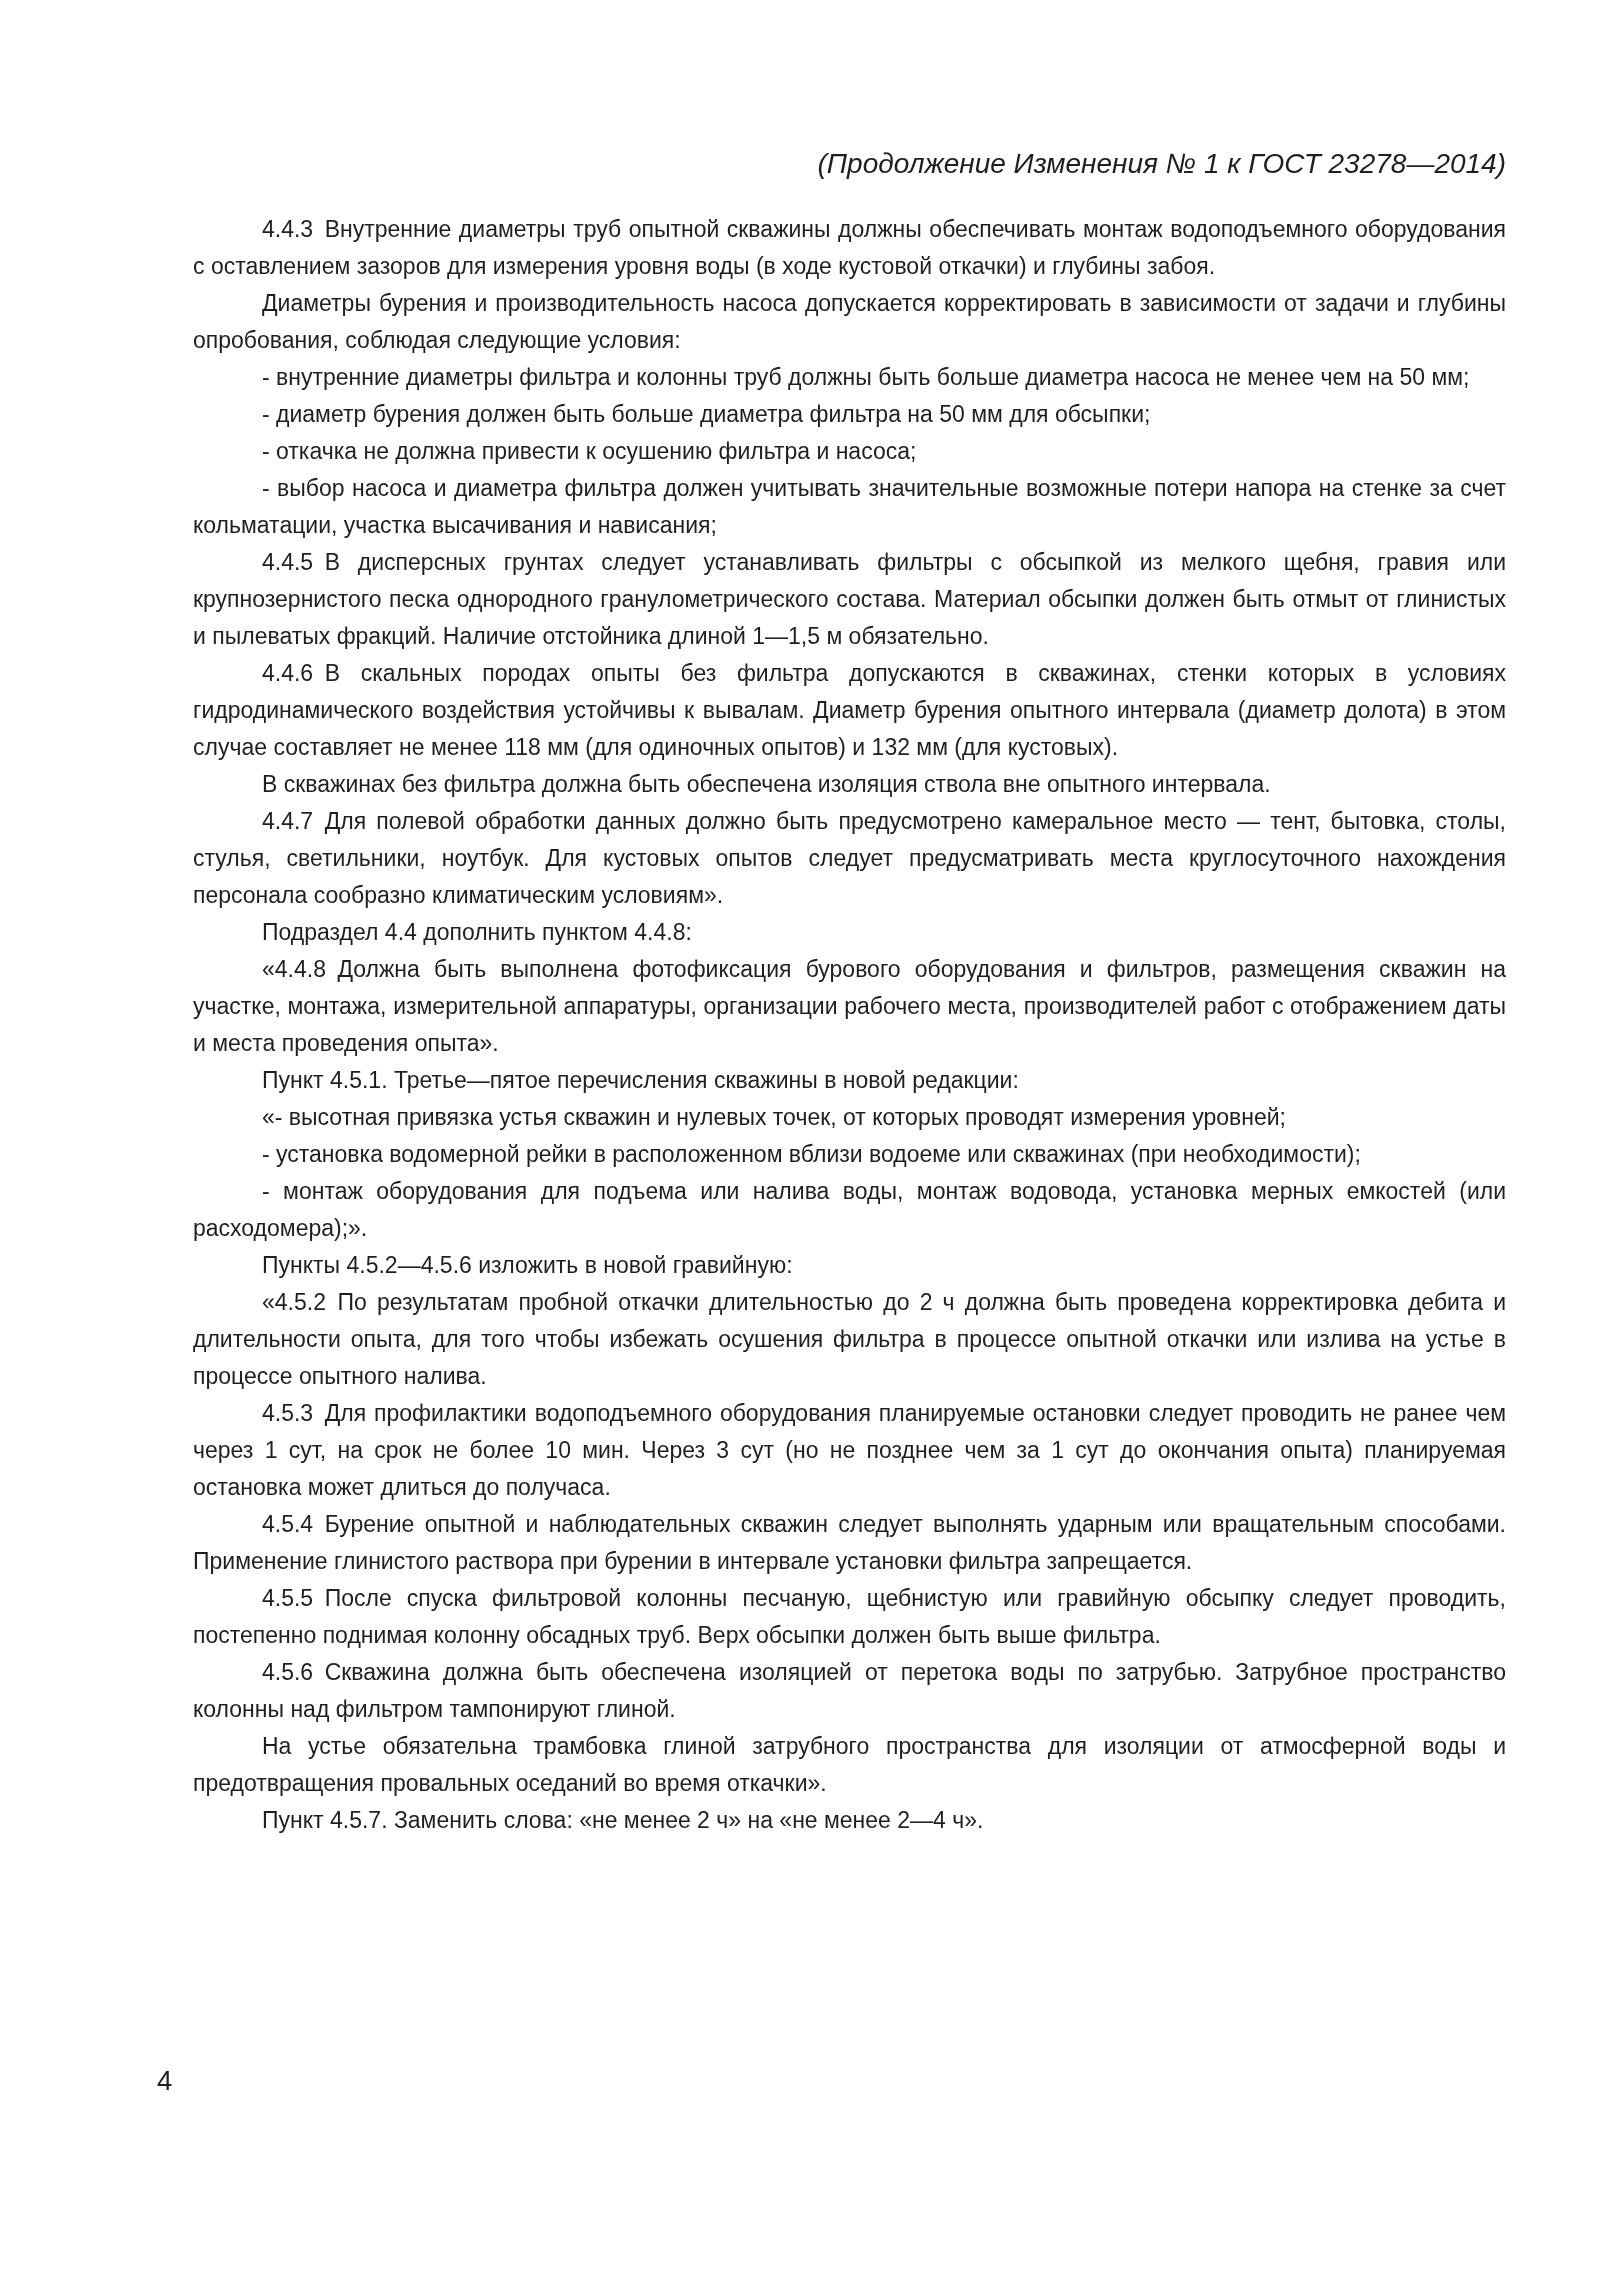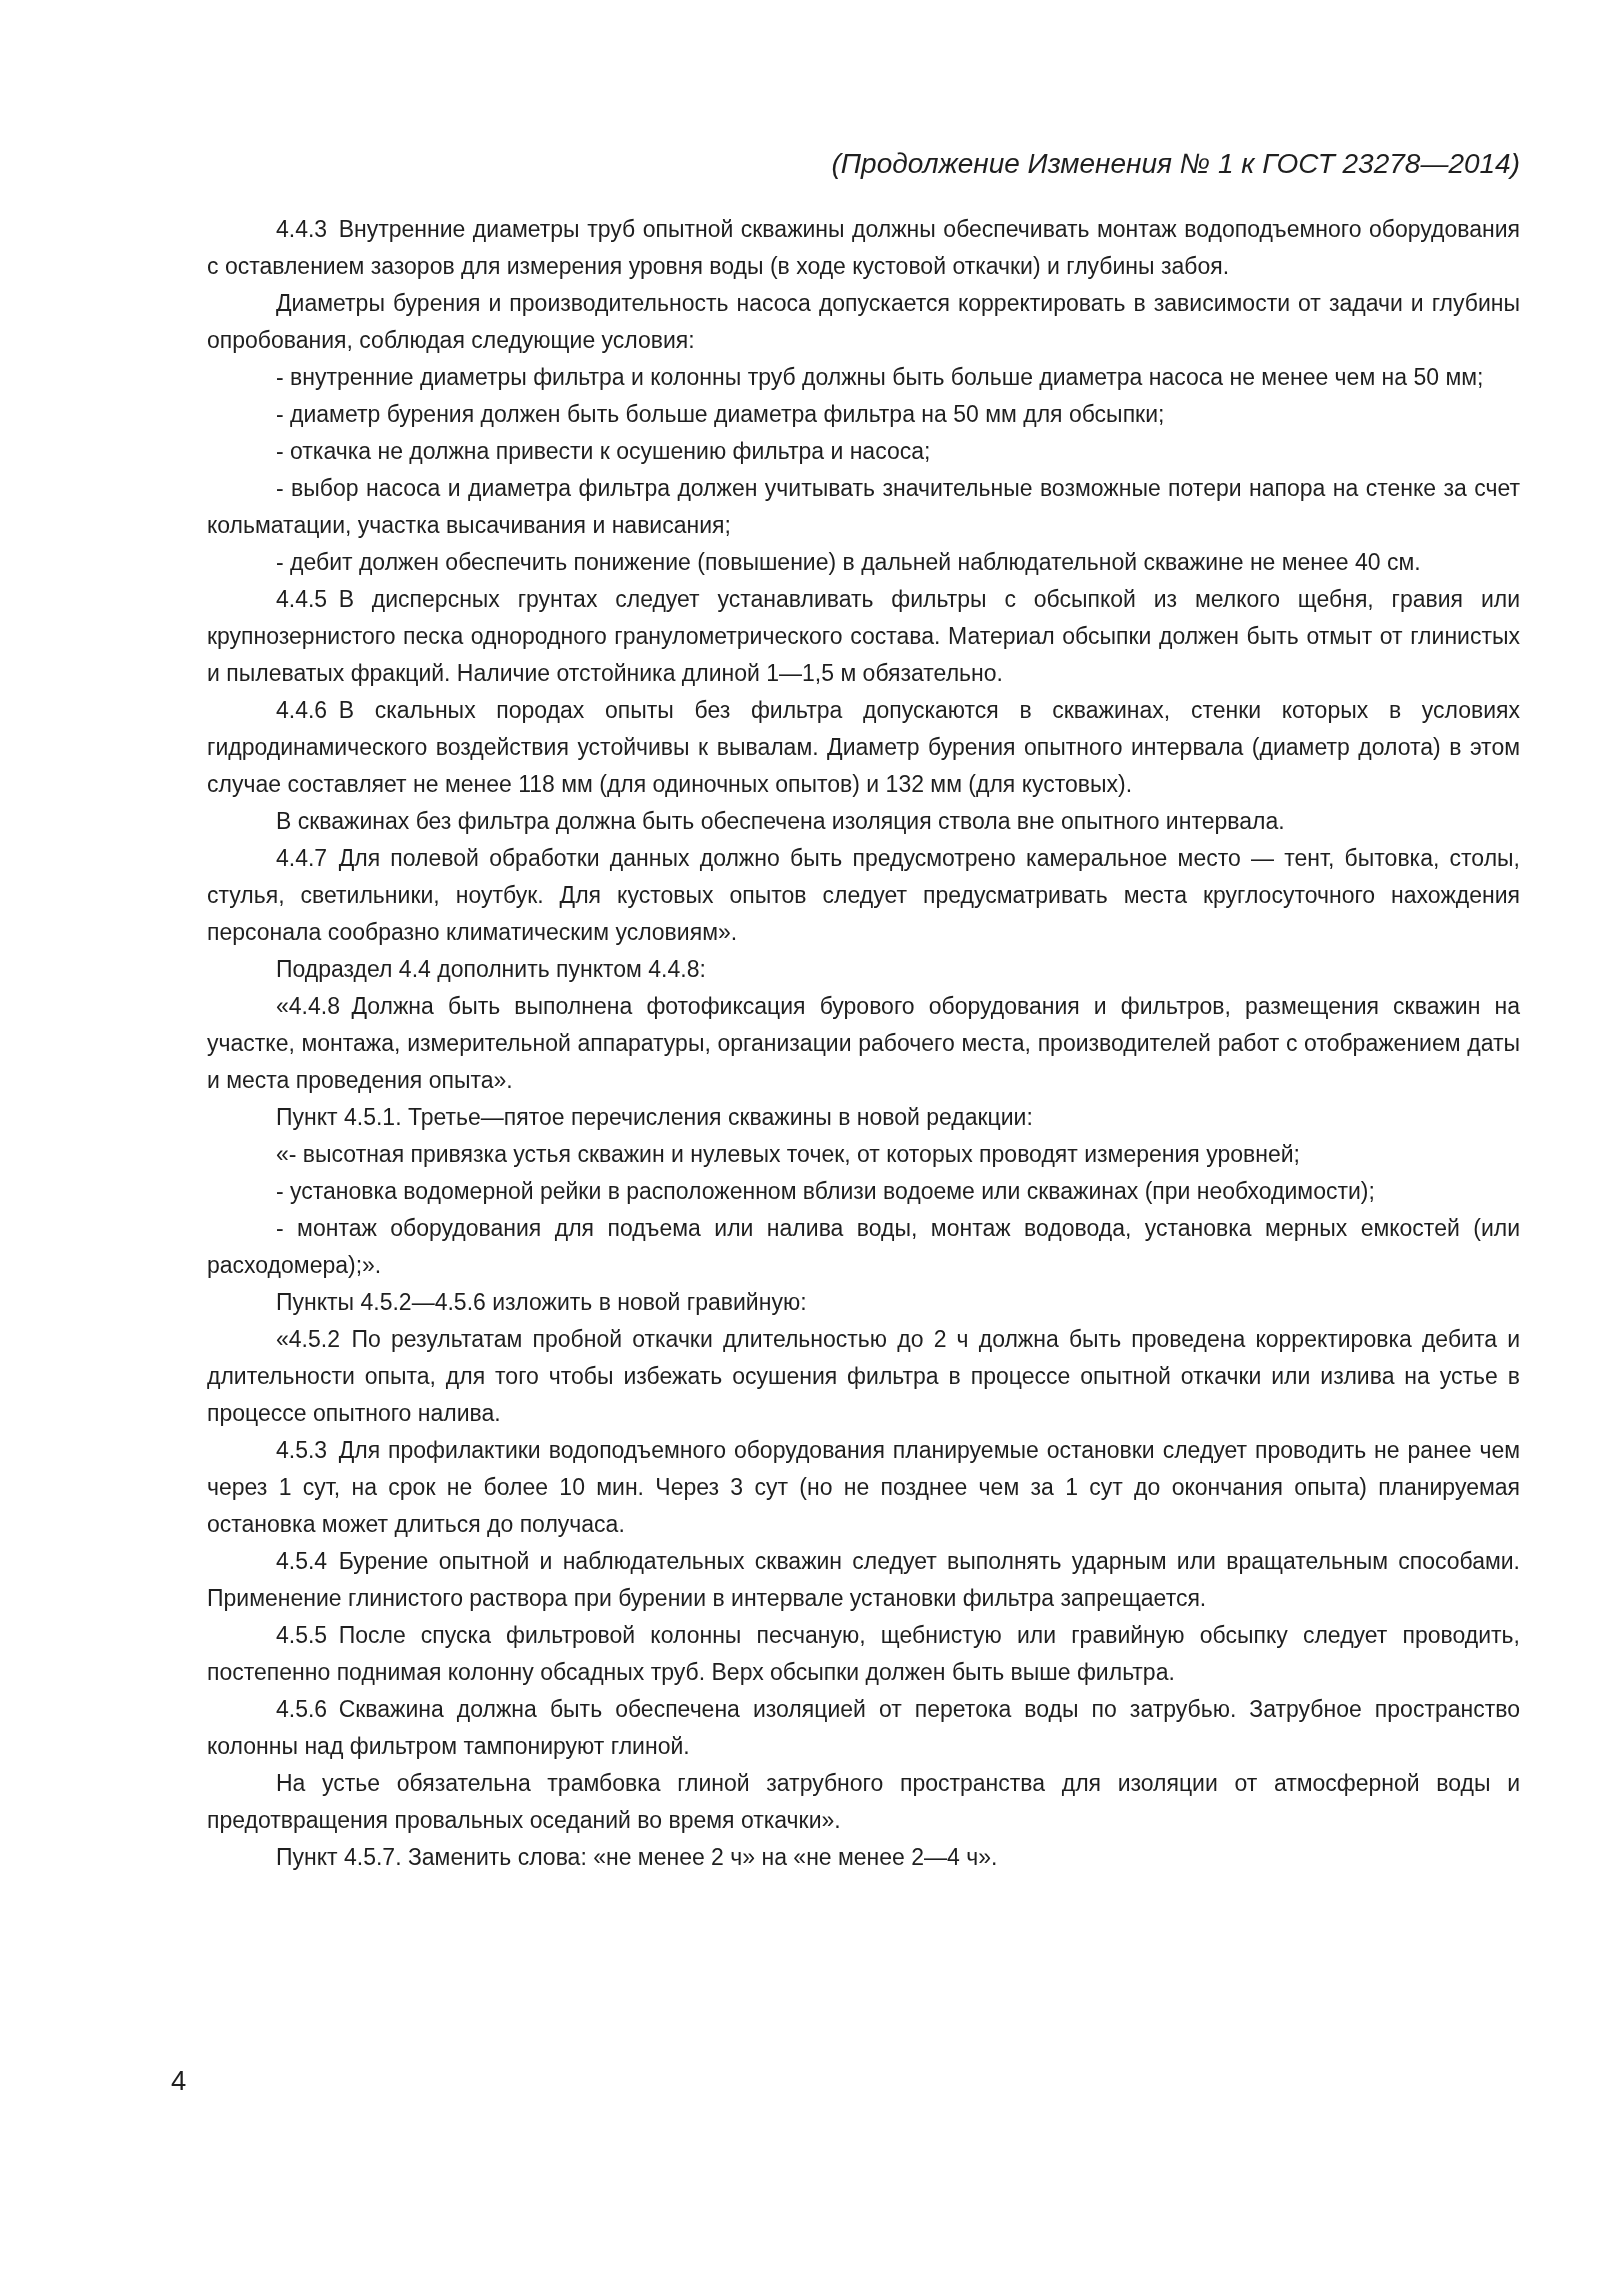--- a/index.html
+++ b/index.html
@@ -11,21 +11,20 @@
     height: 2293px;
     background: var(--background, #ffffff);
     position: relative;
     font-family: "Liberation Sans", sans-serif;
     color: var(--text, #1f1f1f);
     overflow: hidden;
   }
   .page {
     position: absolute;
     inset: 0;
-    margin-left: 14px;
   }
   .content {
     position: absolute;
     left: 193px;
     top: 147px;
     width: 1313px;
   }
   .running-title {
     font-style: italic;
     text-align: right;
@@ -58,21 +57,20 @@
 <div class="page">
   <div class="content">
     <div class="running-title">(Продолжение Изменения № 1 к ГОСТ 23278—2014)</div>
     <div class="body-text">
         <p>4.4.3 Внутренние диаметры труб опытной скважины должны обеспечивать монтаж водоподъем­ного оборудования с оставлением зазоров для измерения уровня воды (в ходе кустовой откачки) и глубины забоя.</p>
         <p>Диаметры бурения и производительность насоса допускается корректировать в зависимости от задачи и глубины опробования, соблюдая следующие условия:</p>
         <p>- внутренние диаметры фильтра и колонны труб должны быть больше диаметра насоса не менее чем на 50 мм;</p>
         <p>- диаметр бурения должен быть больше диаметра фильтра на 50 мм для обсыпки;</p>
         <p>- откачка не должна привести к осушению фильтра и насоса;</p>
         <p>- выбор насоса и диаметра фильтра должен учитывать значительные возможные потери напора на стенке за счет кольматации, участка высачивания и нависания;</p>
-        <p>- дебит должен обеспечить понижение (повышение) в дальней наблюдательной скважине не ме­нее 40 см.</p>
         <p>4.4.5 В дисперсных грунтах следует устанавливать фильтры с обсыпкой из мелкого щебня, гра­вия или крупнозернистого песка однородного гранулометрического состава. Материал обсыпки должен быть отмыт от глинистых и пылеватых фракций. Наличие отстойника длиной 1—1,5 м обязательно.</p>
         <p>4.4.6 В скальных породах опыты без фильтра допускаются в скважинах, стенки которых в усло­виях гидродинамического воздействия устойчивы к вывалам. Диаметр бурения опытного интервала (диаметр долота) в этом случае составляет не менее 118 мм (для одиночных опытов) и 132 мм (для кустовых).</p>
         <p>В скважинах без фильтра должна быть обеспечена изоляция ствола вне опытного интервала.</p>
         <p>4.4.7 Для полевой обработки данных должно быть предусмотрено камеральное место — тент, бытовка, столы, стулья, светильники, ноутбук. Для кустовых опытов следует предусматривать места круглосуточного нахождения персонала сообразно климатическим условиям».</p>
         <p>Подраздел 4.4 дополнить пунктом 4.4.8:</p>
         <p>«4.4.8 Должна быть выполнена фотофиксация бурового оборудования и фильтров, размещения скважин на участке, монтажа, измерительной аппаратуры, организации рабочего места, производите­лей работ с отображением даты и места проведения опыта».</p>
         <p>Пункт 4.5.1. Третье—пятое перечисления скважины в новой редакции:</p>
         <p>«- высотная привязка устья скважин и нулевых точек, от которых проводят измерения уровней;</p>
         <p>- установка водомерной рейки в расположенном вблизи водоеме или скважинах (при необходи­мости);</p>
         <p>- монтаж оборудования для подъема или налива воды, монтаж водовода, установка мерных ем­костей (или расходомера);».</p>

